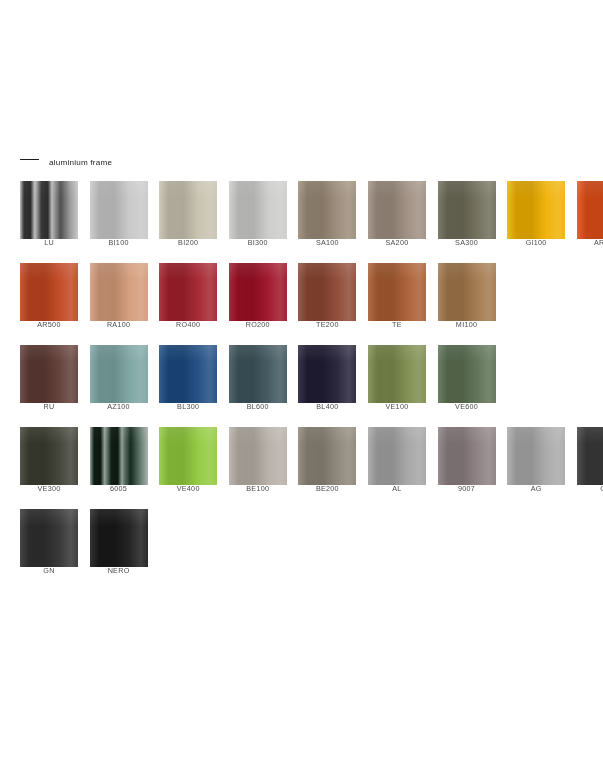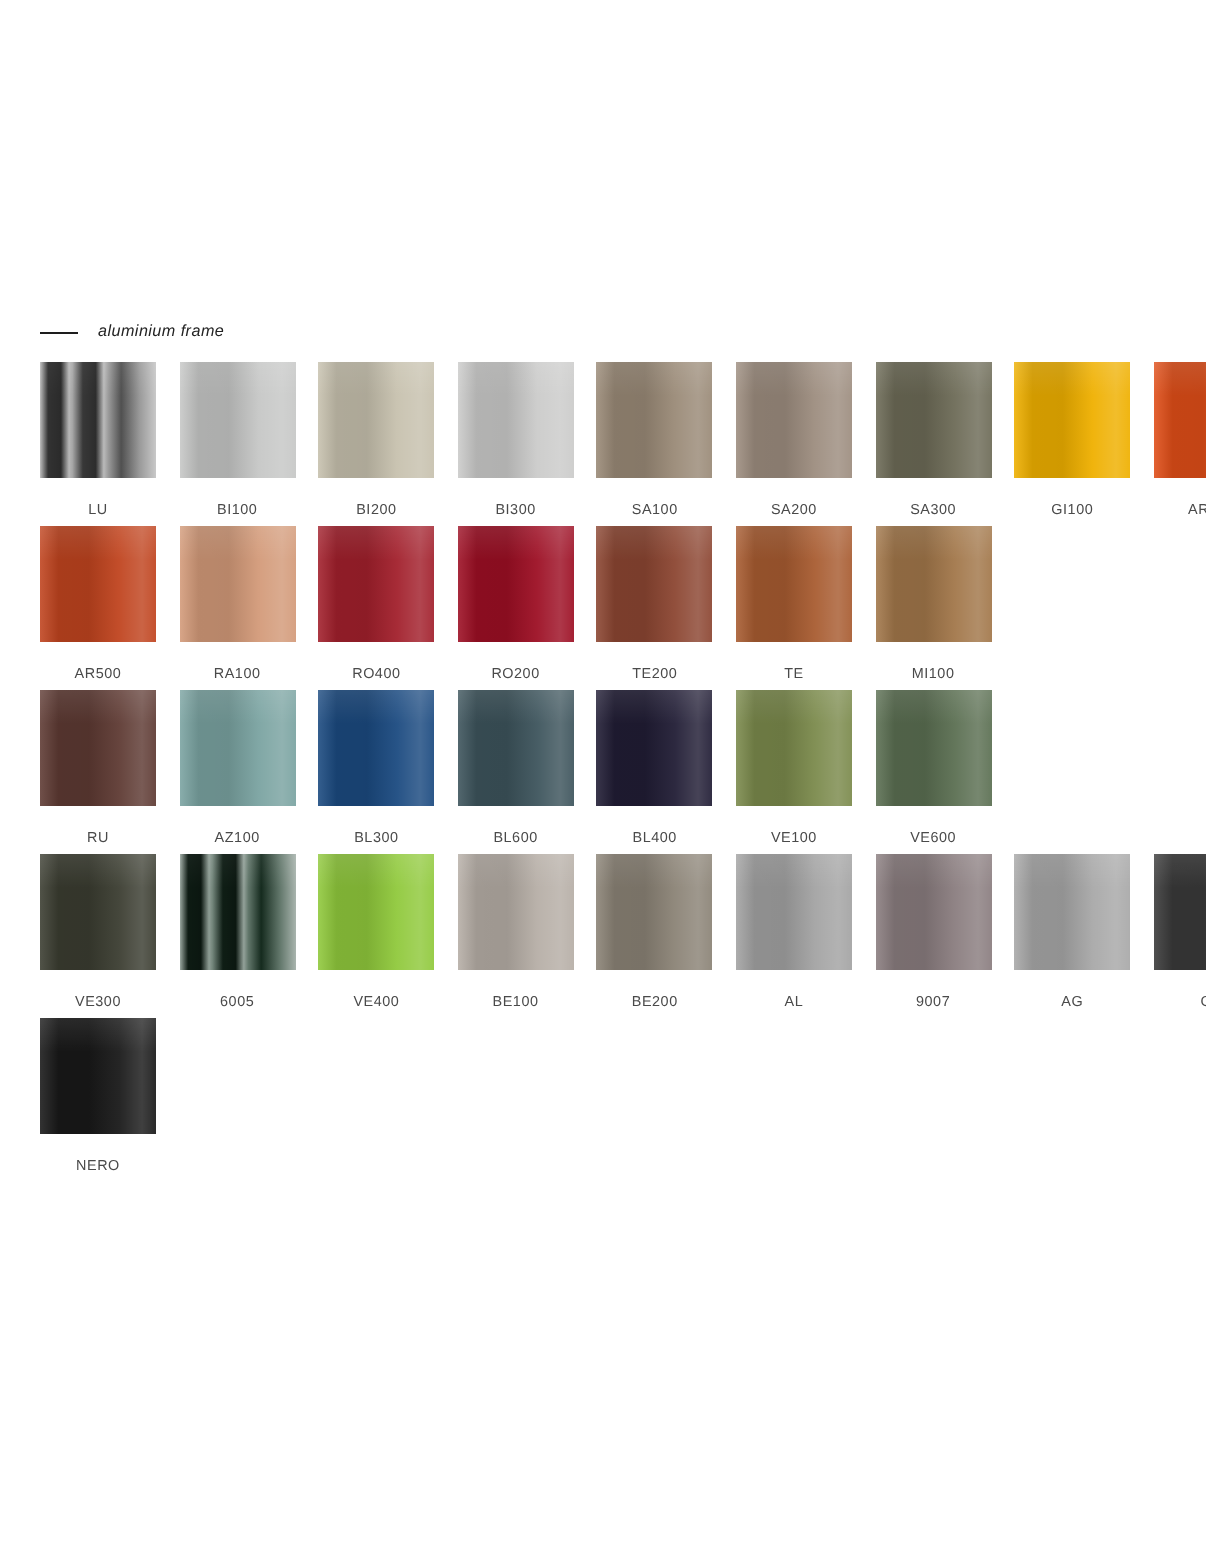--- a/index.html
+++ b/index.html
@@ -25,22 +25,20 @@
     background: #ffffff;
   }
 
   
   #legend {
     position: absolute;
     left: 20px;
     top: 159px;
     height: 14px;
     display: flex;
-    align-items: center;
-    font-style: italic;
   }
   #legend .rule {
     display: block;
     width: 19px;
     height: 0;
     border-top: 1.4px solid #1d1d1d;
     margin-right: 10px;
   }
   #legend .legend-label {
     font-size: 8.1px;
@@ -111,21 +109,21 @@
         rgba(0,0,0,0.50) 37%,
         rgba(0,0,0,0.60) 48%,
         rgba(255,255,255,0.52) 55%,
         rgba(255,255,255,0.30) 59%,
         rgba(0,0,0,0.28) 70%,
         rgba(255,255,255,0.30) 86%,
         rgba(255,255,255,0.62) 100%);
   }
 
   .chip-label {
-    margin-top: 12px;
+    margin-top: 0;
     font-size: 7.2px;
     letter-spacing: 0.28px;
     color: #4a4a4a;
     text-align: center;
     line-height: 1;
     white-space: nowrap;
   }
 </style>
 </head>
 <body>
@@ -365,20 +363,27 @@
         <div class="swatch-cell">
           <div class="chip" style="background: rgb(58, 58, 58);">
             <span class="topglow"></span>
             <span class="sheen"></span>
           </div>
           <div class="chip-label">GA</div>
         </div>
       </div>
       <div class="swatch-row">
         <div class="swatch-cell">
+          <div class="chip" style="background: rgb(47, 47, 47);">
+            <span class="topglow"></span>
+            <span class="sheen"></span>
+          </div>
+          <div class="chip-label">GN</div>
+        </div>
+        <div class="swatch-cell">
           <div class="chip" style="background: rgb(25, 25, 25);">
             <span class="topglow"></span>
             <span class="sheen"></span>
           </div>
           <div class="chip-label">NERO</div>
         </div>
         <div class="swatch-cell empty"></div>
         <div class="swatch-cell empty"></div>
         <div class="swatch-cell empty"></div>
         <div class="swatch-cell empty"></div>

